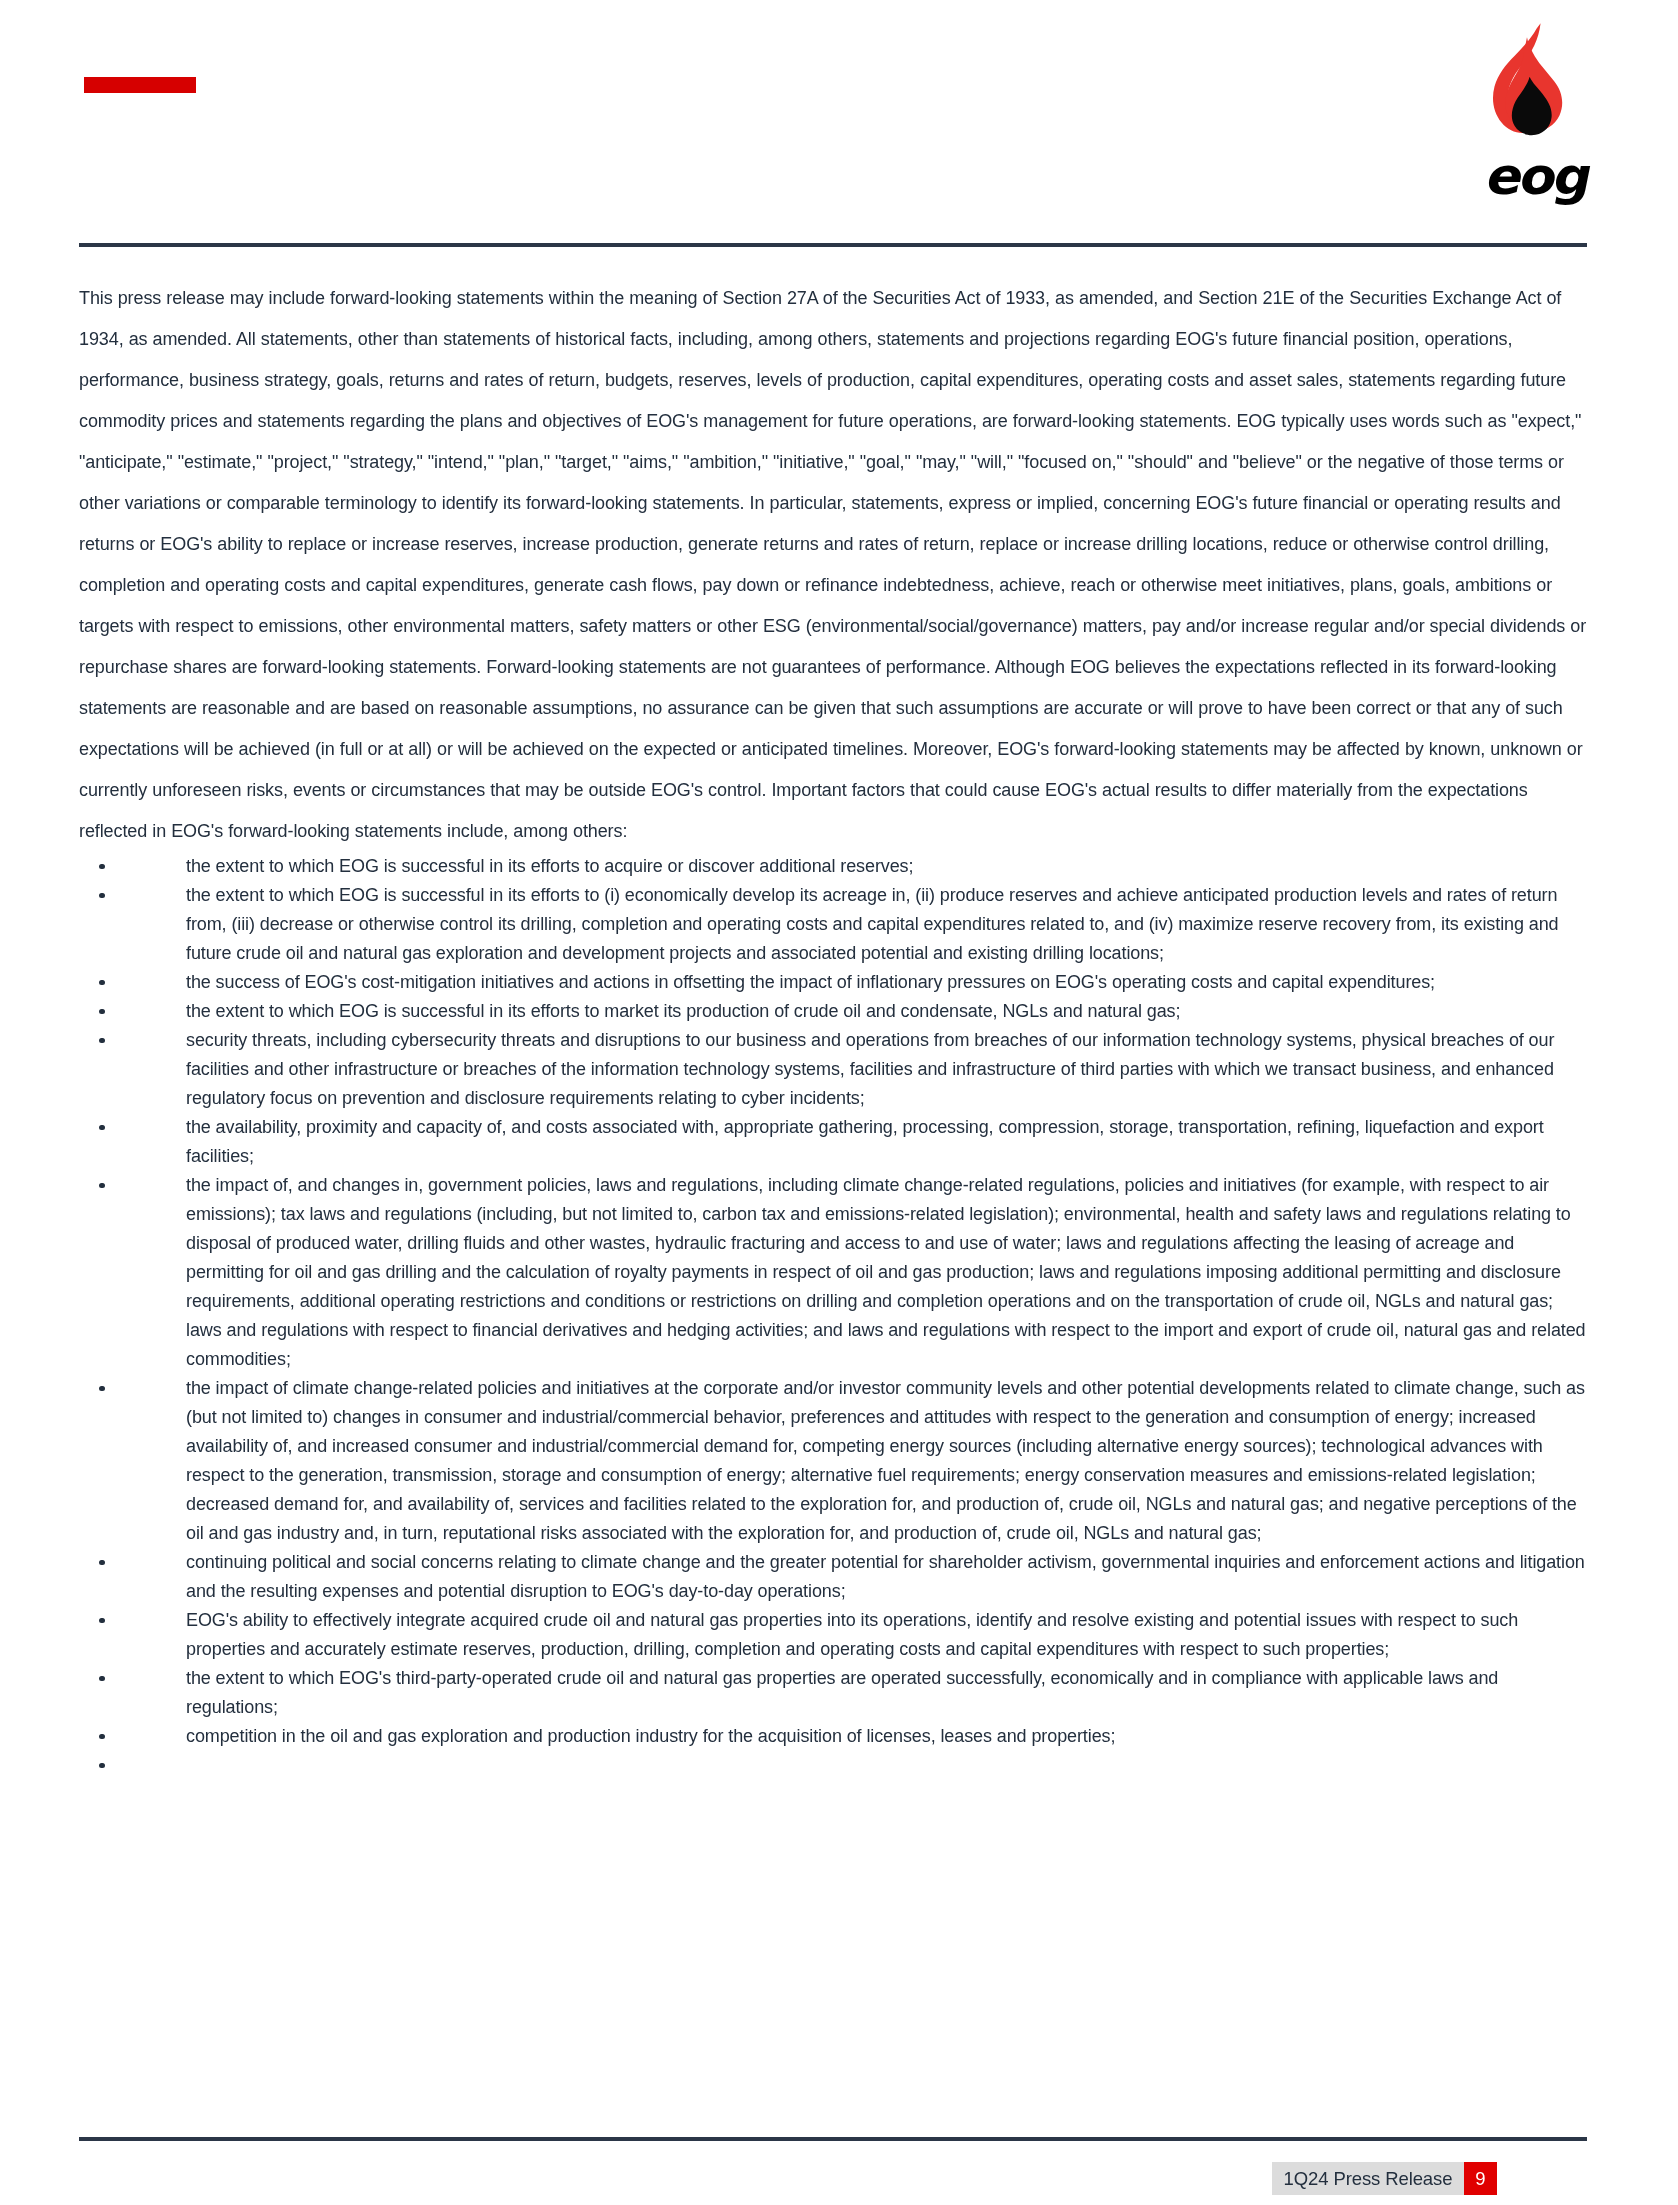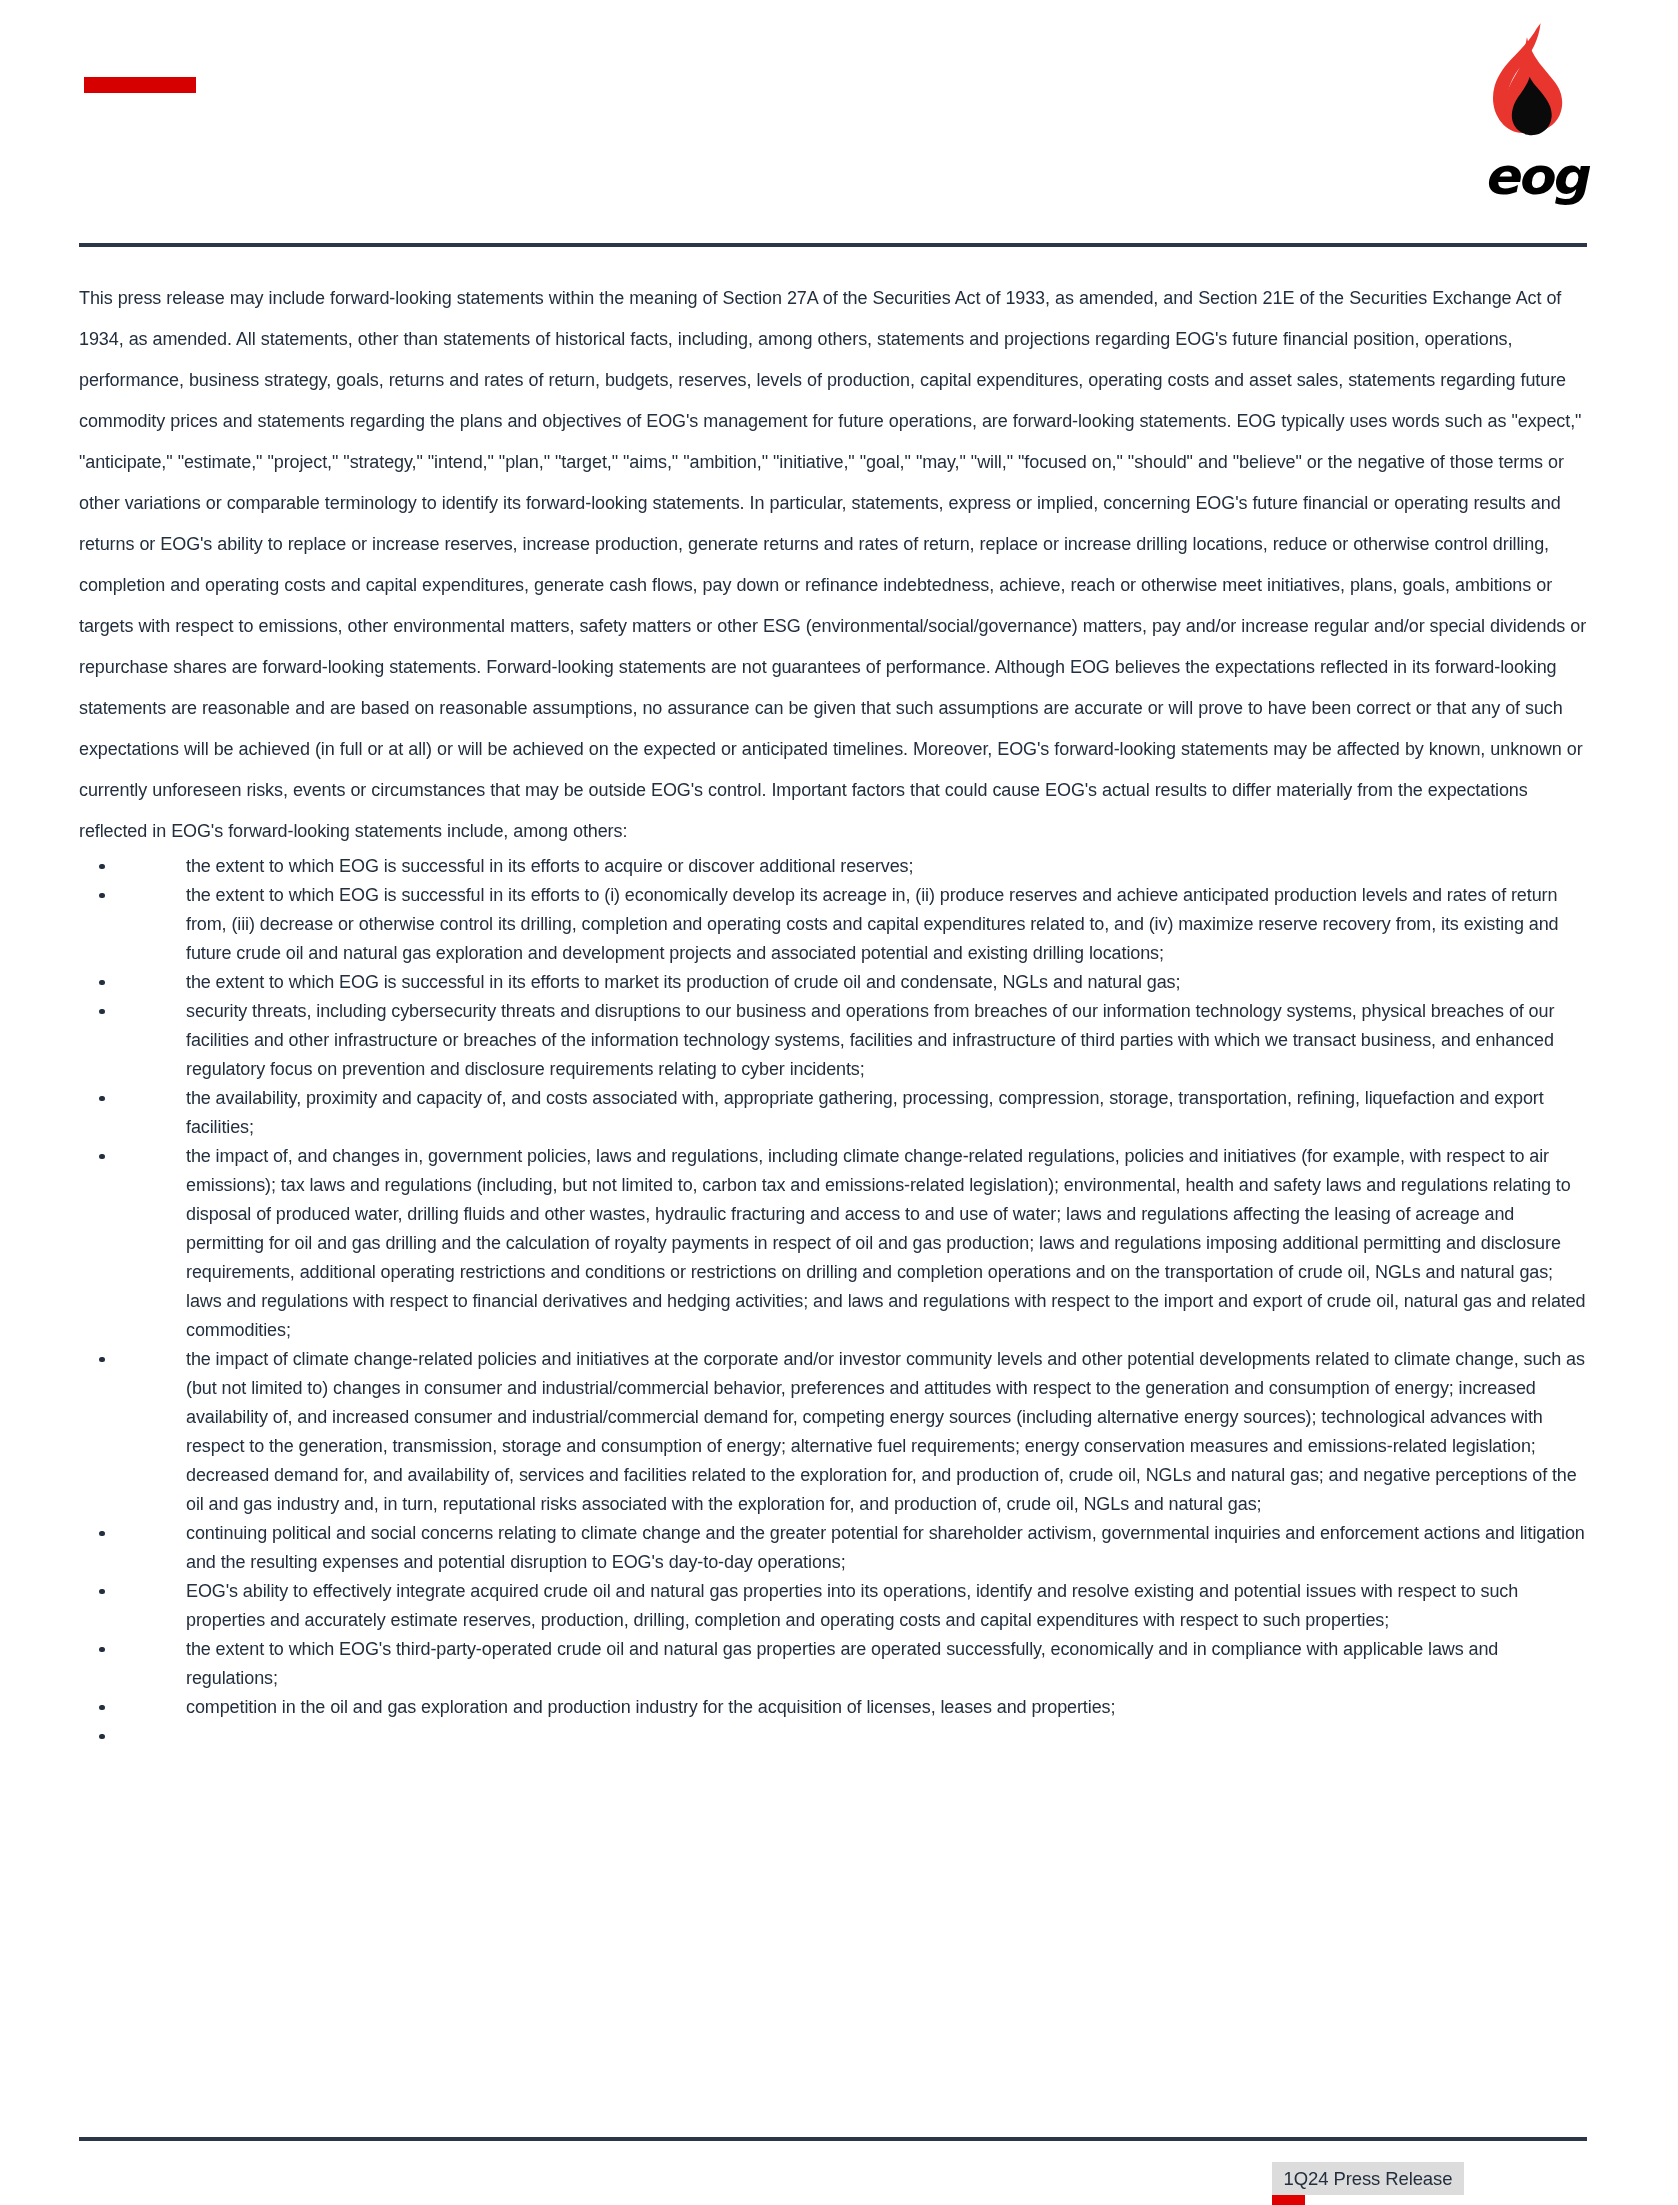--- a/index.html
+++ b/index.html
@@ -124,21 +124,20 @@
     height: 4px;
     background: #2b3647;
   }
   .footer-box {
     position: absolute;
     left: 1272px;
     top: 2162px;
     height: 33px;
     display: flex;
     align-items: stretch;
-    flex-direction: column;
   }
   .footer-label {
     background: #dcdcdc;
     color: #232f3e;
     font-size: 18.5px;
     line-height: 33px;
     padding: 0 11.5px 0 11.5px;
     white-space: nowrap;
     letter-spacing: -0.1px;
   }
@@ -170,20 +169,21 @@
     </div>
 
     <div class="rule-top"></div>
   </div>
 
   <div class="content">
     <p class="para">This press release may include forward-looking statements within the meaning of Section 27A of the Securities Act of 1933, as amended, and Section 21E of the Securities Exchange Act of 1934, as amended.  All statements, other than statements of historical facts, including, among others, statements and projections regarding EOG's future financial position, operations, performance, business strategy, goals, returns and rates of return, budgets, reserves, levels of production, capital expenditures, operating costs and asset sales, statements regarding future commodity prices and statements regarding the plans and objectives of EOG's management for future operations, are forward-looking statements.  EOG typically uses words such as "expect," "anticipate," "estimate," "project," "strategy," "intend," "plan," "target," "aims," "ambition," "initiative," "goal," "may," "will," "focused on," "should" and "believe" or the negative of those terms or other variations or comparable terminology to identify its forward-looking statements.  In particular, statements, express or implied, concerning EOG's future financial or operating results and returns or EOG's ability to replace or increase reserves, increase production, generate returns and rates of return, replace or increase drilling locations, reduce or otherwise control drilling, completion and operating costs and capital expenditures, generate cash flows, pay down or refinance indebtedness, achieve, reach or otherwise meet initiatives, plans, goals, ambitions or targets with respect to emissions, other environmental matters, safety matters or other ESG (environmental/social/governance) matters, pay and/or increase regular and/or special dividends or repurchase shares are forward-looking statements.  Forward-looking statements are not guarantees of performance.  Although EOG believes the expectations reflected in its forward-looking statements are reasonable and are based on reasonable assumptions, no assurance can be given that such assumptions are accurate or will prove to have been correct or that any of such expectations will be achieved (in full or at all) or will be achieved on the expected or anticipated timelines.  Moreover, EOG's forward-looking statements may be affected by known, unknown or currently unforeseen risks, events or circumstances that may be outside EOG's control.  Important factors that could cause EOG's actual results to differ materially from the expectations reflected in EOG's forward-looking statements include, among others:</p>
     <ul class="bullet-list" id="bullets">
         <li class="bullet-item"><span class="dot"></span><span>the extent to which EOG is successful in its efforts to acquire or discover additional reserves;</span></li>
         <li class="bullet-item"><span class="dot"></span><span>the extent to which EOG is successful in its efforts to (i) economically develop its acreage in, (ii) produce reserves and achieve anticipated production levels and rates of return from, (iii) decrease or otherwise control its drilling, completion and operating costs and capital expenditures related to, and (iv) maximize reserve recovery from, its existing and future crude oil and natural gas exploration and development projects and associated potential and existing drilling locations;</span></li>
+        <li class="bullet-item"><span class="dot"></span><span>the success of EOG's cost-mitigation initiatives and actions in offsetting the impact of inflationary pressures on EOG's operating costs and capital expenditures;</span></li>
         <li class="bullet-item"><span class="dot"></span><span>the extent to which EOG is successful in its efforts to market its production of crude oil and condensate, NGLs and natural gas;</span></li>
         <li class="bullet-item"><span class="dot"></span><span>security threats, including cybersecurity threats and disruptions to our business and operations from breaches of our information technology systems, physical breaches of our facilities and other infrastructure or breaches of the information technology systems, facilities and infrastructure of third parties with which we transact business, and enhanced regulatory focus on prevention and disclosure requirements relating to cyber incidents;</span></li>
         <li class="bullet-item"><span class="dot"></span><span>the availability, proximity and capacity of, and costs associated with, appropriate gathering, processing, compression, storage, transportation, refining, liquefaction and export facilities;</span></li>
         <li class="bullet-item"><span class="dot"></span><span>the impact of, and changes in, government policies, laws and regulations, including climate change-related regulations, policies and initiatives (for example, with respect to air emissions); tax laws and regulations (including, but not limited to, carbon tax and emissions-related legislation); environmental, health and safety laws and regulations relating to disposal of produced water, drilling fluids and other wastes, hydraulic fracturing and access to and use of water; laws and regulations affecting the leasing of acreage and permitting for oil and gas drilling and the calculation of royalty payments in respect of oil and gas production; laws and regulations imposing additional permitting and disclosure requirements, additional operating restrictions and conditions or restrictions on drilling and completion operations and on the transportation of crude oil, NGLs and natural gas; laws and regulations with respect to financial derivatives and hedging activities; and laws and regulations with respect to the import and export of crude oil, natural gas and related commodities;</span></li>
         <li class="bullet-item"><span class="dot"></span><span>the impact of climate change-related policies and initiatives at the corporate and/or investor community levels and other potential developments related to climate change, such as (but not limited to) changes in consumer and industrial/commercial behavior, preferences and attitudes with respect to the generation and consumption of energy; increased availability of, and increased consumer and industrial/commercial demand for, competing energy sources (including alternative energy sources); technological advances with respect to the generation, transmission, storage and consumption of energy; alternative fuel requirements; energy conservation measures and emissions-related legislation; decreased demand for, and availability of, services and facilities related to the exploration for, and production of, crude oil, NGLs and natural gas; and negative perceptions of the oil and gas industry and, in turn, reputational risks associated with the exploration for, and production of, crude oil, NGLs and natural gas;</span></li>
         <li class="bullet-item"><span class="dot"></span><span>continuing political and social concerns relating to climate change and the greater potential for shareholder activism, governmental inquiries and enforcement actions and litigation and the resulting expenses and potential disruption to EOG's day-to-day operations;</span></li>
         <li class="bullet-item"><span class="dot"></span><span>EOG's ability to effectively integrate acquired crude oil and natural gas properties into its operations, identify and resolve existing and potential issues with respect to such properties and accurately estimate reserves, production, drilling, completion and operating costs and capital expenditures with respect to such properties;</span></li>
         <li class="bullet-item"><span class="dot"></span><span>the extent to which EOG's third-party-operated crude oil and natural gas properties are operated successfully, economically and in compliance with applicable laws and regulations;</span></li>
         <li class="bullet-item"><span class="dot"></span><span>competition in the oil and gas exploration and production industry for the acquisition of licenses, leases and properties;</span></li>
         <li class="bullet-item"><span class="dot"></span></li>

